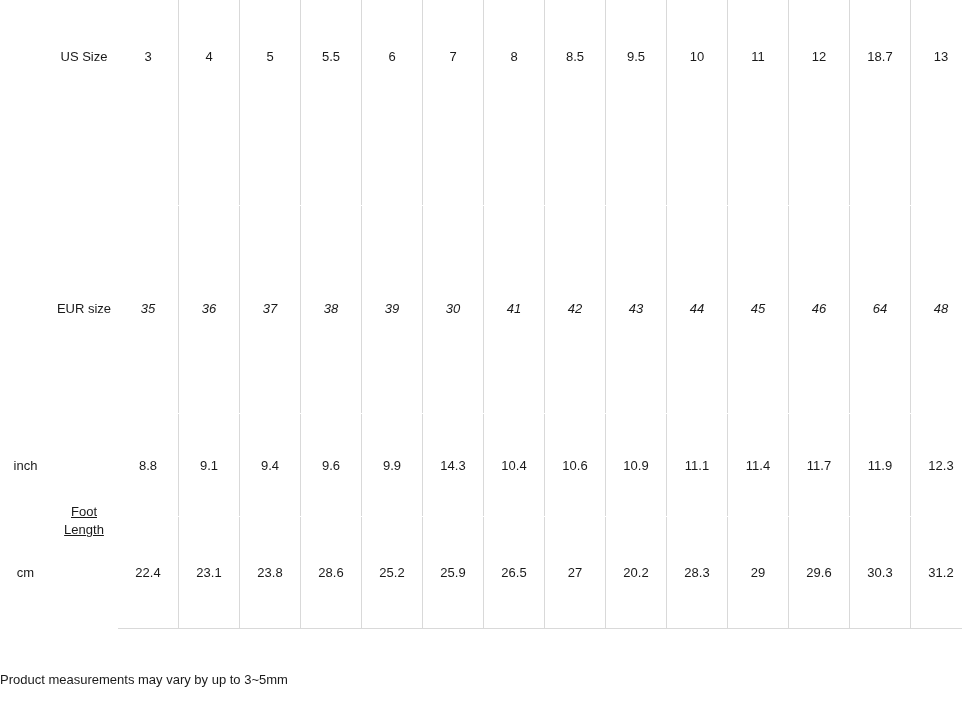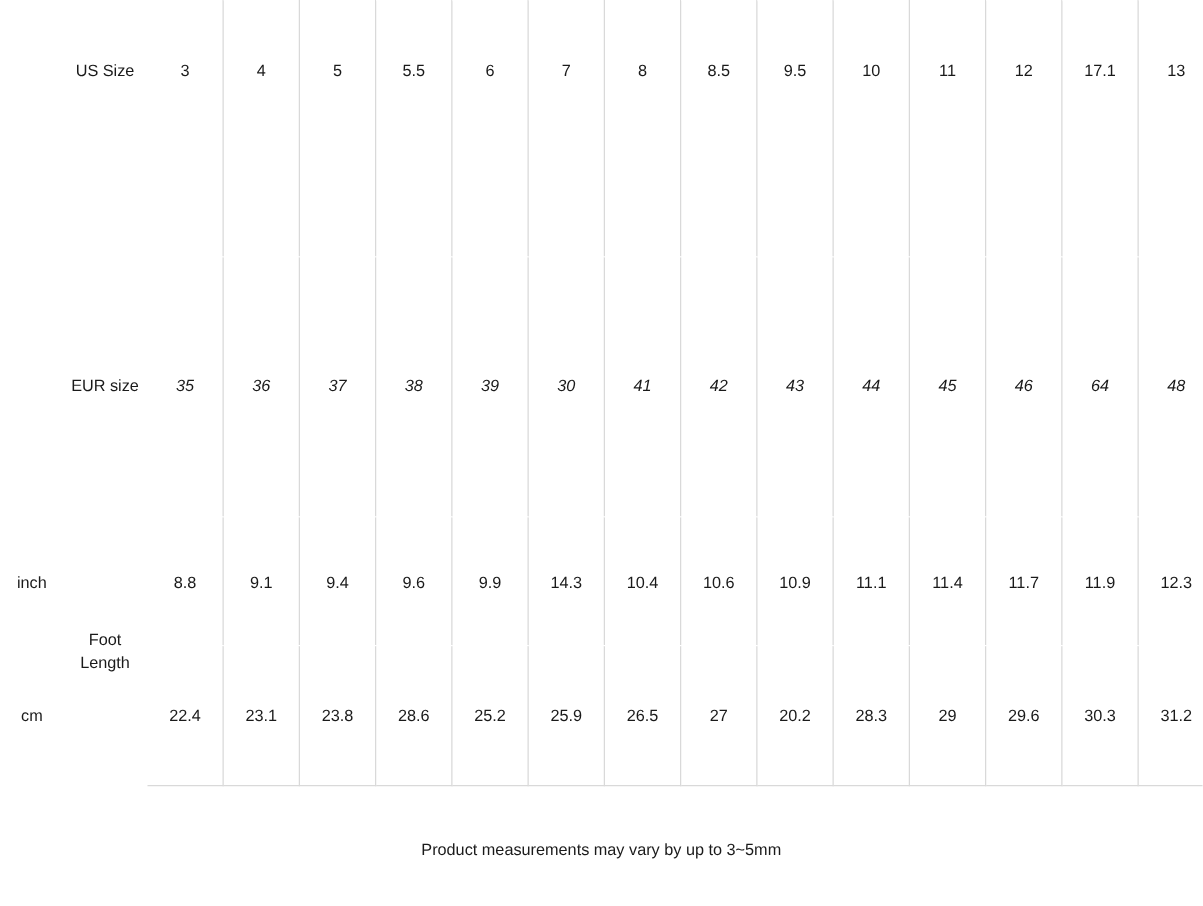--- a/index.html
+++ b/index.html
@@ -72,30 +72,30 @@
 
   
   .row-us .data-cell, .row-us .rowhead-cell { padding-bottom: 94px; }
   .row-eur .data-cell, .row-eur .rowhead-cell { padding-bottom: 2px; margin-left: 16px; }
 
   .foot-length {
     background: #f0f0f0;
     font-size: 13px;
     line-height: 1.35;
     text-align: center;
+    text-decoration: underline;
   }
   .bottom-border-row td.data-cell {
     border-bottom: 1px solid #d9d9d9 !important;
   }
   .footnote {
     position: absolute;
     left: 0;
     top: 672px;
     width: 962px;
-    text-align: center;
     font-size: 13px;
     color: #1a1a1a;
   }
   .us-size-val { font-size: 11px; }
 </style>
 </head>
 <body>
 
 <div class="sheet">
 
@@ -127,21 +127,21 @@
         <td class="data-cell">5</td>
         <td class="data-cell">5.5</td>
         <td class="data-cell">6</td>
         <td class="data-cell">7</td>
         <td class="data-cell">8</td>
         <td class="data-cell">8.5</td>
         <td class="data-cell">9.5</td>
         <td class="data-cell">10</td>
         <td class="data-cell">11</td>
         <td class="data-cell">12</td>
-        <td class="data-cell">17.1</td>
+        <td class="data-cell">18.7</td>
         <td class="data-cell">13</td>
       </tr>
 
       <tr class="row-eur">
         <td class="blank-cell"></td>
         <td class="rowhead-cell">EUR size</td>
         <td class="data-cell">35</td>
         <td class="data-cell">36</td>
         <td class="data-cell">37</td>
         <td class="data-cell">38</td>

